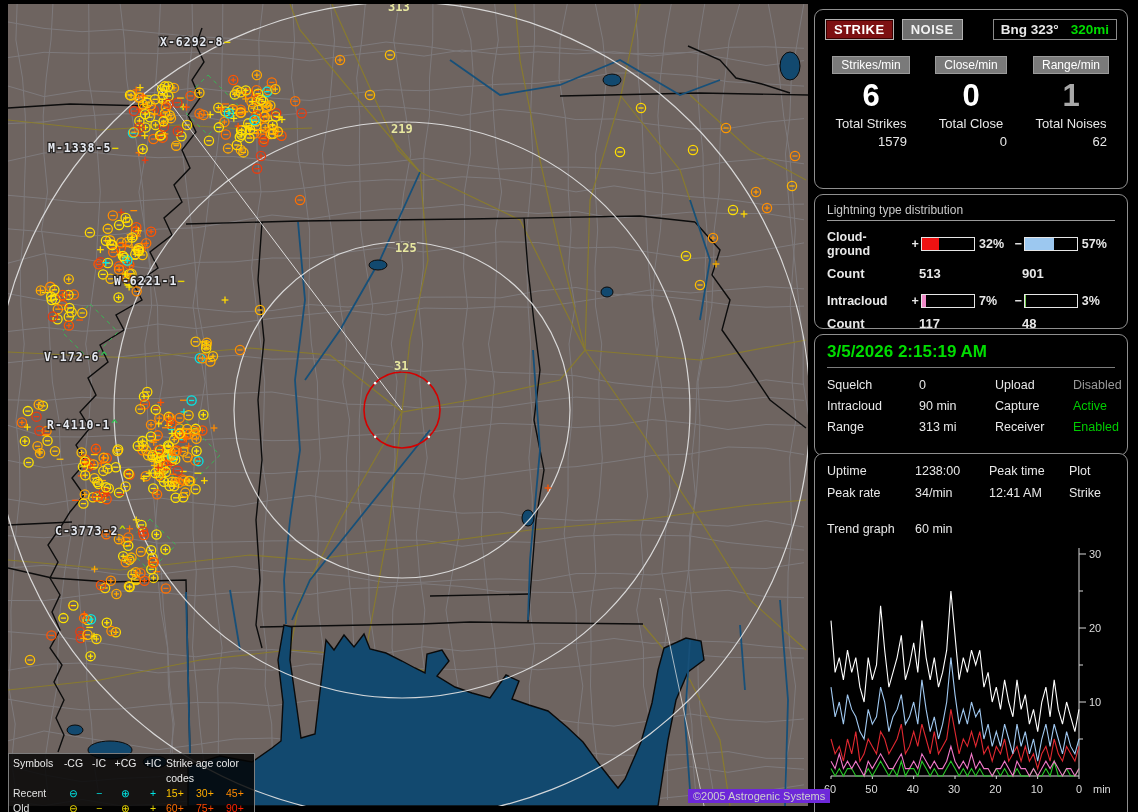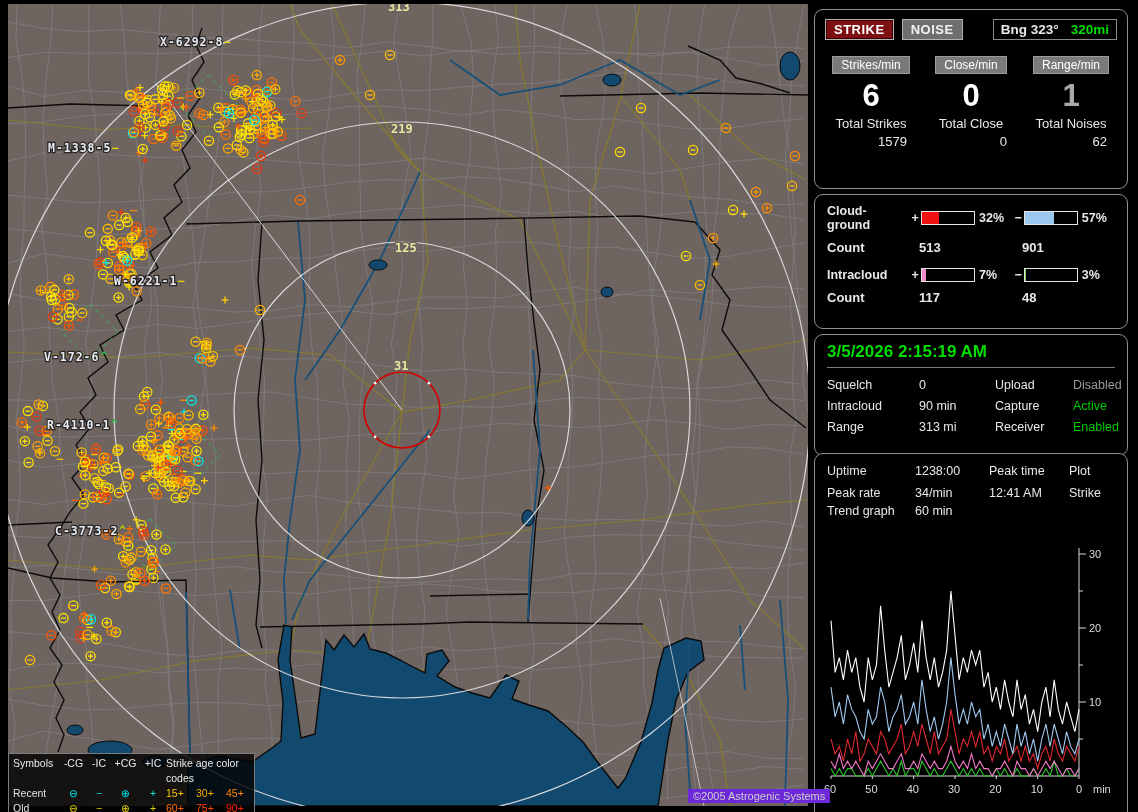--- a/index.html
+++ b/index.html
@@ -1361,20 +1361,21 @@
     <div class="col3">
       <span class="chip">Range/min</span>
       <span class="bigv dim">1</span>
       <span class="totlbl">Total Noises</span>
       <span class="totval">62</span>
     </div>
   </div>
 </div>
 
 <div class="panel" id="p2">
+  <div class="dist-title">Lightning type distribution</div>
   <div class="dist-row">
     <span class="dist-lab">Cloud-ground</span>
     <span class="sign">+</span>
     <span class="bar">
         <div id="bar-cgp" style="width: 32%; background: rgb(238, 18, 18);"></div>
       </span>
     <span class="pct">32%</span>
     <span class="sign">−</span>
     <span class="bar">
         <div id="bar-cgn" style="width: 57%; background: rgb(156, 200, 240);"></div>
@@ -1428,21 +1429,21 @@
   <div class="sess-grid">
     <span>Uptime</span>
     <span>1238:00</span>
     <span>Peak time</span>
     <span>Plot</span>
     <span>Peak rate</span>
     <span>34/min</span>
     <span>12:41 AM</span>
     <span>Strike</span>
   </div>
-  <div class="sess-grid" style="margin-top:4px;">
+  <div class="sess-grid" style="margin-top:22px;">
     <span>Trend graph</span>
     <span>60 min</span>
   </div>
   <svg id="trend" width="302" height="258" viewBox="0 0 302 258">
       <g stroke="#d8d8d8" stroke-width="1" fill="none">
         <line x1="258" y1="8" x2="258" y2="236"></line>
         <line x1="10" y1="236" x2="258" y2="236"></line>
         <line x1="258" y1="199" x2="262" y2="199"></line>
         <line x1="258" y1="162" x2="265" y2="162"></line>
         <line x1="258" y1="125" x2="262" y2="125"></line>

